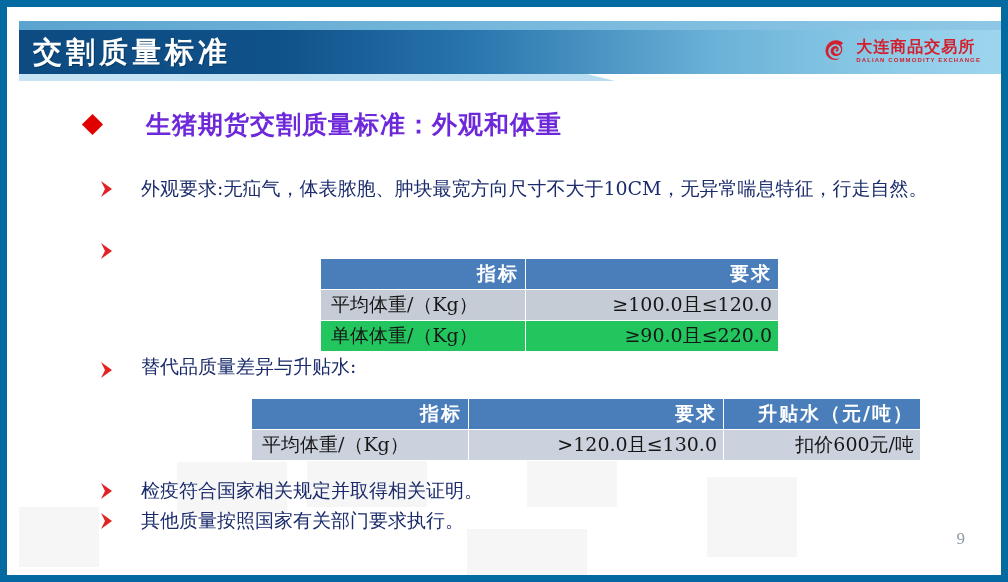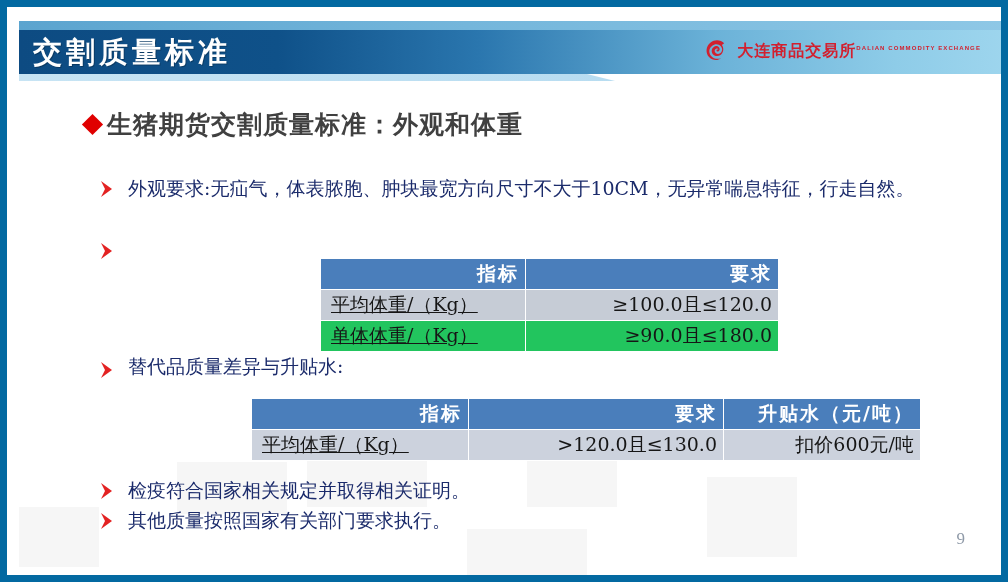--- a/index.html
+++ b/index.html
@@ -45,21 +45,21 @@
     font-family:"DejaVu Serif","Liberation Serif",serif;
     font-weight:bold;
     text-shadow:1px 1px 0 rgba(0,0,0,.25);
     white-space:nowrap;
   }
   .logo{
     position:absolute;right:20px;top:30px;
     display:flex;align-items:center;gap:7px;
   }
   .logo-mark{width:27px;height:27px;flex:0 0 auto;}
-  .logo-txt{display:flex;flex-direction:row;line-height:1;}
+  .logo-txt{display:flex;flex-direction:column;line-height:1;}
   .logo-cn{
     font-size:16px;font-weight:bold;color:#d2202f;letter-spacing:1px;
     font-family:"DejaVu Serif","Liberation Serif",serif;
     white-space:nowrap;
   }
   .logo-en{
     font-size:6px;font-weight:bold;color:#d2202f;letter-spacing:1.1px;
     font-family:"Liberation Sans",sans-serif;
     margin-top:2px;white-space:nowrap;
   }
@@ -67,27 +67,27 @@
   
   .heading{
     position:absolute;left:78px;top:101px;
     display:flex;align-items:center;gap:7px;
   }
   .diamond{
     width:15px;height:15px;background:#e00000;
     transform:rotate(45deg);flex:0 0 auto;
   }
   .heading-text{
-    font-size:25px;font-weight:bold;color:#404040;
-    font-family:"DejaVu Serif","Liberation Serif",serif;
-    letter-spacing:1px;white-space:nowrap;
-  }
-
-  
-  .bullet{position:absolute;display:flex;gap:14px;align-items:flex-start;}
+    font-size:25px;font-weight:bold;color:#6d28d9;
+    font-family:"DejaVu Serif","Liberation Serif",serif;
+    letter-spacing:1px;white-space:nowrap;margin-left:39px;
+  }
+
+  
+  .bullet{position:absolute;display:flex;gap:27px;align-items:flex-start;}
   .arrow{
     flex:0 0 auto;width:15px;height:20px;margin-top:4px;
   }
   .btext{
     font-size:19px;color:#1b2b6b;line-height:1.42;
     font-family:"DejaVu Serif","Liberation Serif",serif;
   }
   #b1{left:92px;top:168px;width:880px;}
   #b2{left:92px;top:230px;}
   #b3{left:92px;top:346px;align-items:flex-end;}
@@ -113,21 +113,21 @@
 
   #tbl1{left:313px;top:251px;}
   #tbl1 .c1{width:188px;}
   #tbl1 .c2{width:240px;}
 
   #tbl2{left:244px;top:391px;}
   #tbl2 .c1{width:200px;}
   #tbl2 .c2{width:242px;}
   #tbl2 .c3{width:184px;}
 
-  .cell-left{text-align:left;padding-left:10px;text-decoration:underline;}
+  .cell-left{text-align:left;padding-left:10px;}
 
   
   .pageno{
     position:absolute;right:36px;bottom:26px;
     font-size:17px;color:#8f9aa8;
     font-family:"Liberation Serif","DejaVu Serif",serif;
   }
 </style>
 </head>
 <body>
@@ -202,21 +202,21 @@
         <tr>
       <td class="th c1">指标</td>
       <td class="th c2">要求</td>
     </tr>
     <tr>
       <td class="r-dark c1 cell-left">平均体重/（Kg）</td>
       <td class="r-dark c2">≥100.0且≤120.0</td>
     </tr>
     <tr>
       <td class="r-light c1 cell-left">单体体重/（Kg）</td>
-      <td class="r-light c2">≥90.0且≤180.0</td>
+      <td class="r-light c2">≥90.0且≤220.0</td>
     </tr>
   </tbody>
     </table>
 
   <table id="tbl2">
     <tbody>
         <tr>
       <td class="th c1">指标</td>
       <td class="th c2">要求</td>
       <td class="th c3">升贴水（元/吨）</td>

